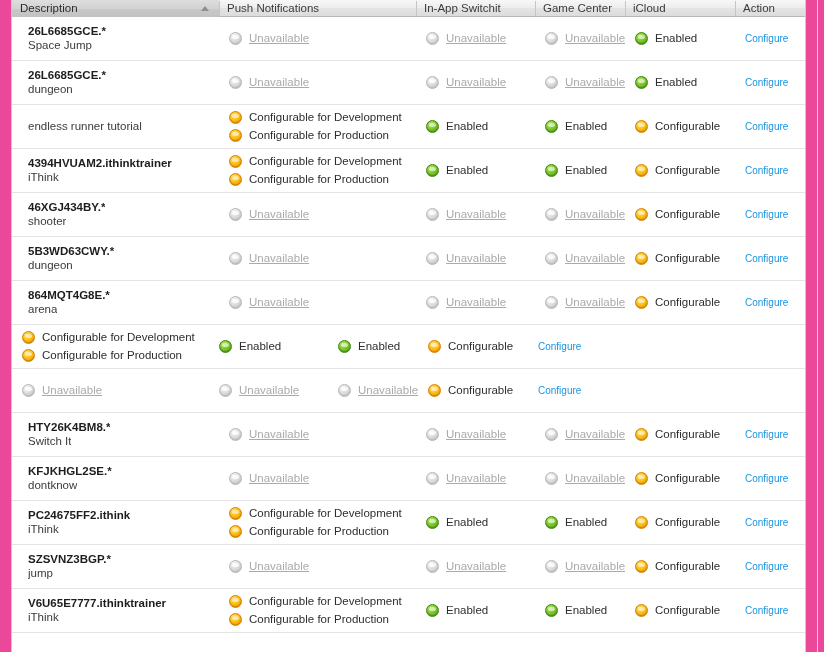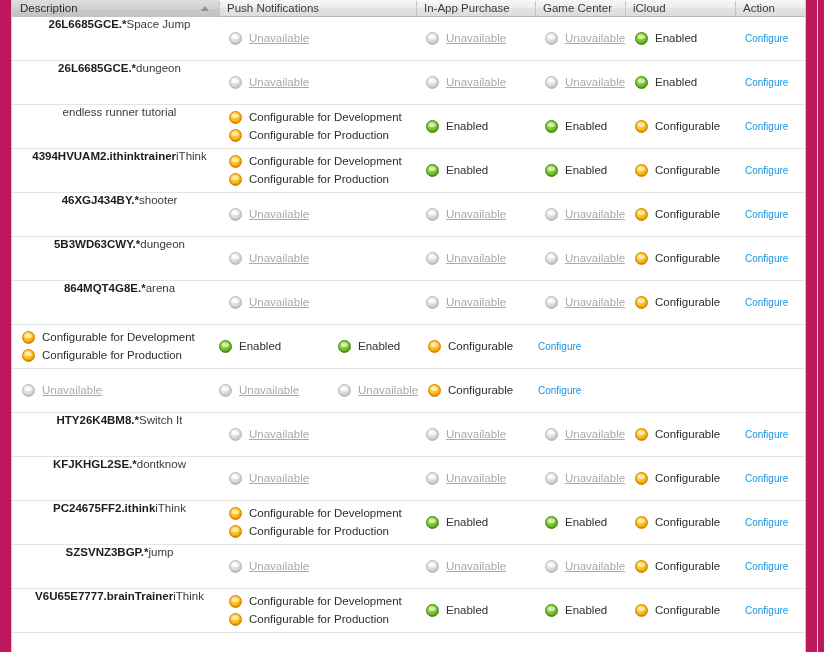--- a/index.html
+++ b/index.html
@@ -11,21 +11,21 @@
     height: 652px;
     overflow: hidden;
     font-family: "Liberation Sans", sans-serif;
     -webkit-font-smoothing: antialiased;
   }
 
   #root {
     position: relative;
     width: 824px;
     height: 652px;
-    background: #be185d;
+    background: #ec4899;
   }
 
   
   .table-frame {
     position: absolute;
     left: 11px;
     top: 0px;
     width: 795px;
     height: 652px;
     border-left: 1px solid #c9cdd1;
@@ -122,20 +122,21 @@
     box-sizing: border-box;
     height: 44px;
     padding: 0 8px;
     display: flex;
     align-items: center;
     overflow: hidden;
   }
 
   
   .desc-cell {
+    flex-direction: column;
     align-items: flex-start;
     justify-content: center;
     padding-left: 16px;
   }
 
   .desc-id {
     font-size: 11.5px;
     font-weight: bold;
     color: #1d1d1d;
     line-height: 14px;
@@ -236,21 +237,21 @@
 
     <div class="thead">
       <div class="th c-desc sorted">
         <span>Description</span>
         <span class="sort-arrow"></span>
       </div>
       <div class="th c-push">
         <span>Push Notifications</span>
       </div>
       <div class="th c-iap">
-        <span>In-App Purchase</span>
+        <span>In-App Switchit</span>
       </div>
       <div class="th c-gc">
         <span>Game Center</span>
       </div>
       <div class="th c-icloud">
         <span>iCloud</span>
       </div>
       <div class="th c-action">
         <span>Action</span>
       </div>
@@ -792,21 +793,21 @@
                 <span class="status-label">Configurable</span>
               </div>
             </div>
           </div>
           <div class="cell c-action">
             <span class="action-link">Configure</span>
           </div>
         </div>
         <div class="row">
           <div class="cell c-desc desc-cell">
-            <div class="desc-id">V6U65E7777.brainTrainer</div>
+            <div class="desc-id">V6U65E7777.ithinktrainer</div>
             <div class="desc-name">iThink</div>
           </div>
           <div class="cell c-push">
             <div class="status-stack">
               <div class="status-line">
                 <span class="orb amber"></span>
                 <span class="status-label">Configurable for Development</span>
               </div>
               <div class="status-line">
                 <span class="orb amber"></span>

